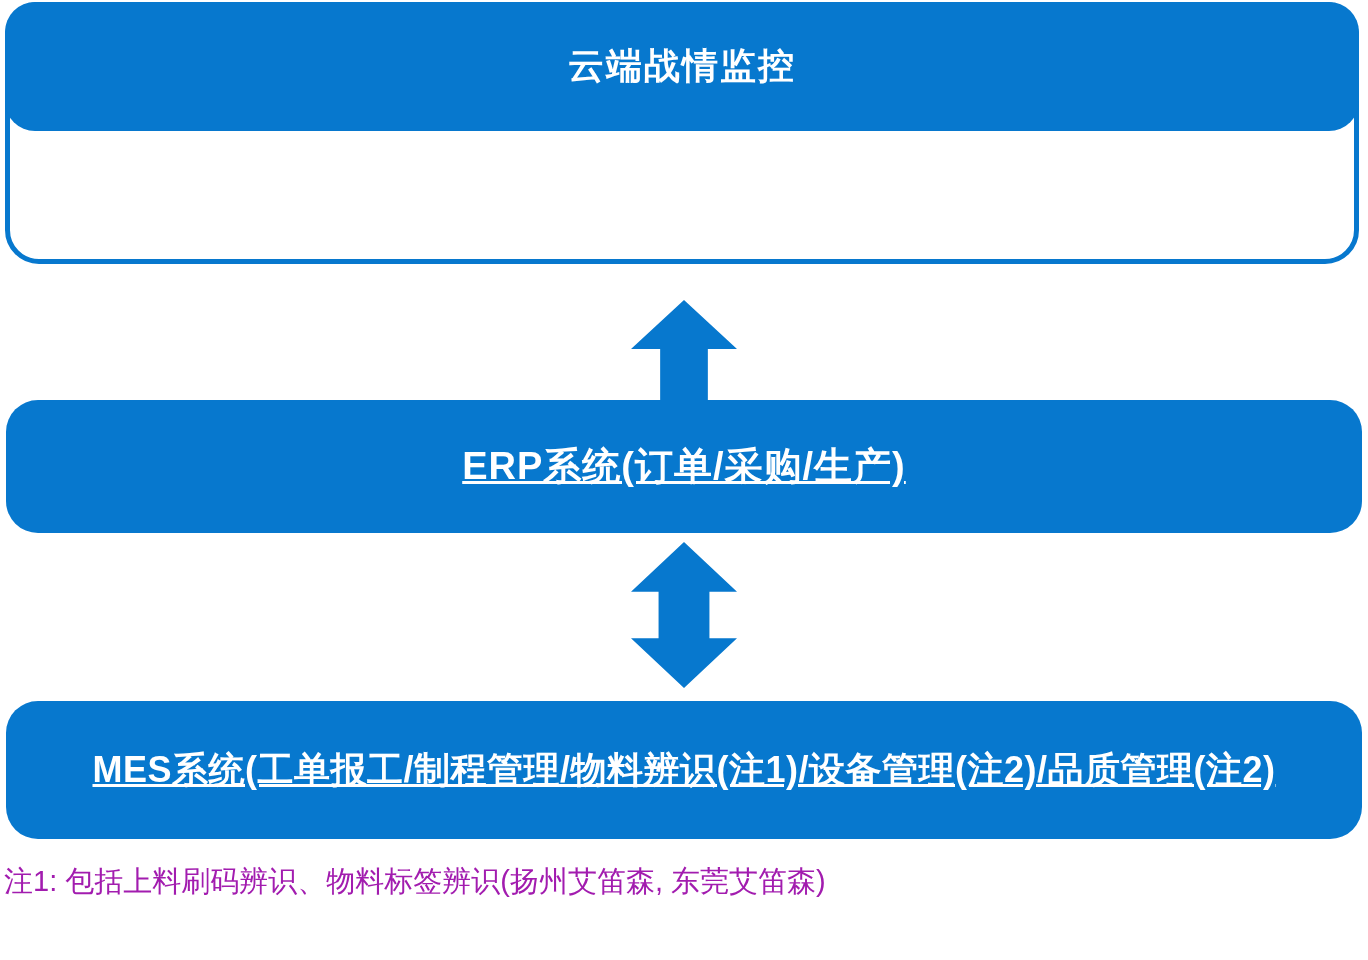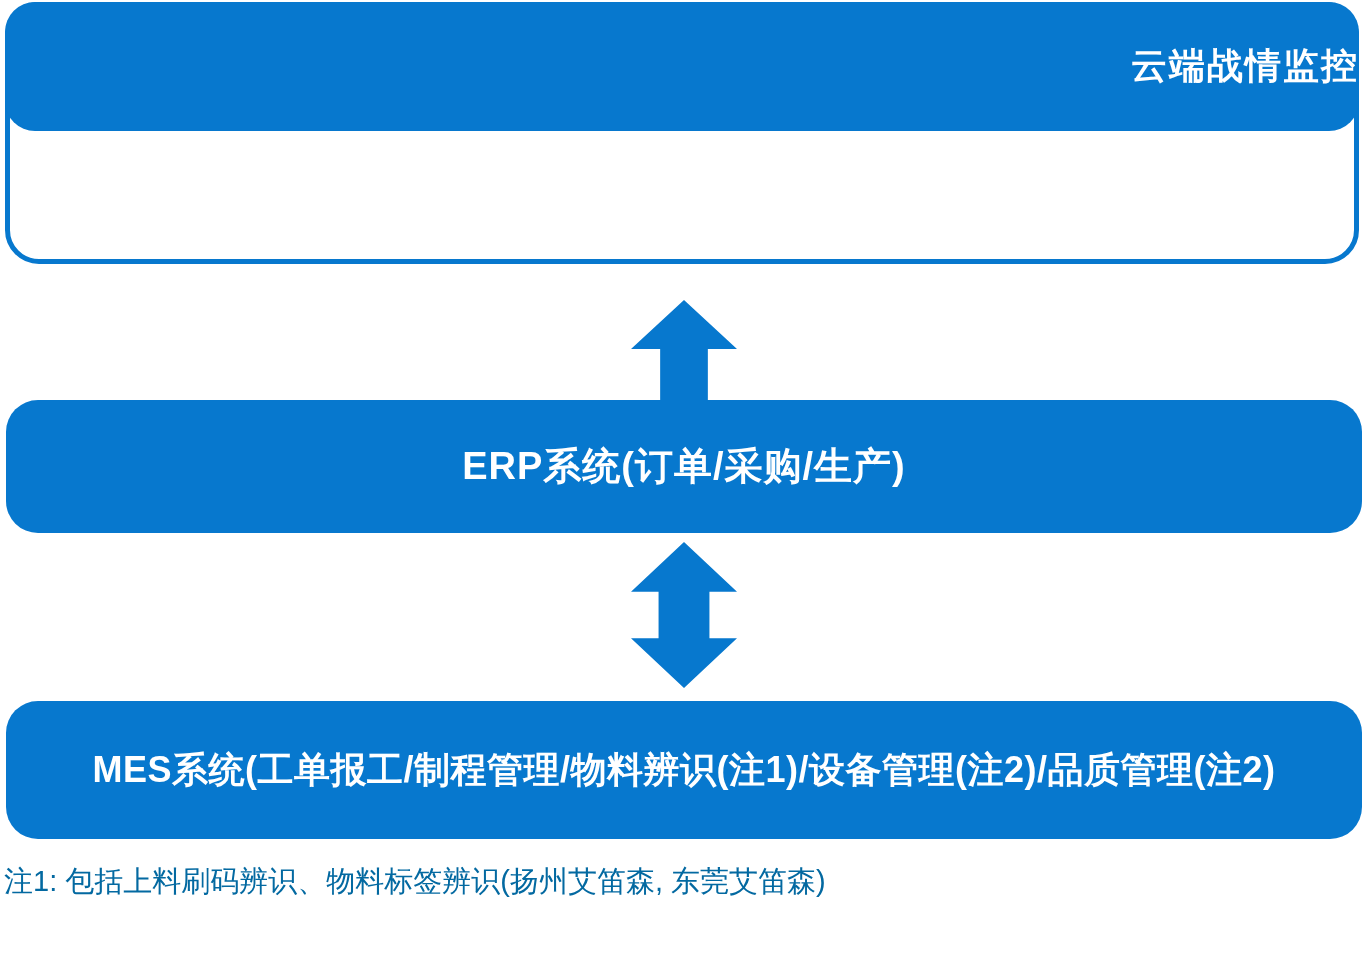--- a/index.html
+++ b/index.html
@@ -24,21 +24,21 @@
     border-radius: 34px;
     box-sizing: border-box;
     background: transparent;
   }
   .cloud-header {
     position: absolute;
     left: 5px; top: 2px;
     width: 1354px; height: 129px;
     background: #0778CE;
     border-radius: 30px;
-    display: flex; align-items: center; justify-content: flex-end;
+    display: flex; align-items: center; justify-content: center;
     color: #ffffff;
     font-size: 36px;
     font-weight: 700;
     letter-spacing: 2px;
   }
   .cloud-features {
     position: absolute;
     left: 5px; top: 131px;
     width: 1354px; height: 130px;
     display: flex; align-items: center; justify-content: center;
@@ -66,36 +66,37 @@
   .box {
     position: absolute;
     left: 6px;
     width: 1356px;
     background: #0778CE;
     border-radius: 32px;
     display: flex; align-items: center; justify-content: center;
     color: #ffffff;
     font-weight: 700;
     box-sizing: border-box;
+    text-decoration: underline;
   }
   .box-erp {
     top: 400px; height: 133px;
     font-size: 38px;
     letter-spacing: 1px;
   }
   .box-mes {
     top: 701px; height: 138px;
     font-size: 36px;
     letter-spacing: 0.5px;
   }
   
   .notes {
     position: absolute;
     left: 4px; top: 856px;
-    color: #0369a1;
+    color: #a21caf;
     font-size: 29px;
     font-weight: 400;
   }
   .note-line {
     line-height: 50px;
     white-space: nowrap;
   }
 </style>
 </head>
 <body>

